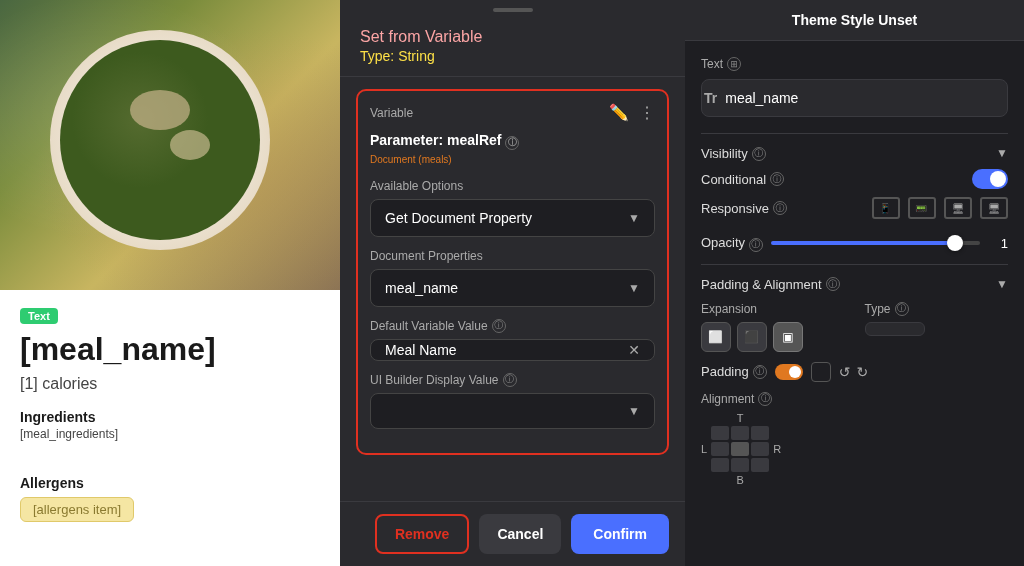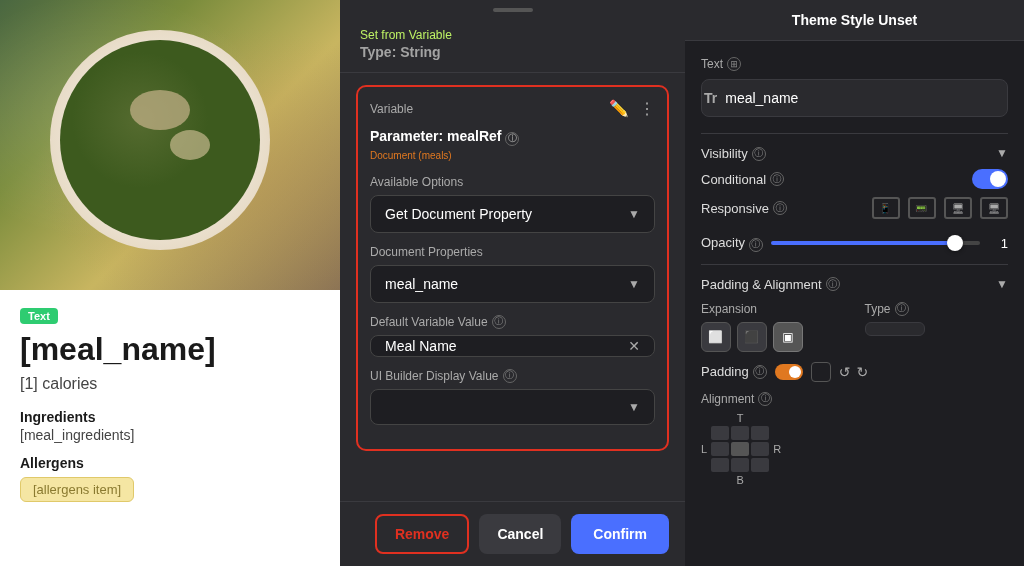--- a/index.html
+++ b/index.html
@@ -103,23 +103,23 @@
     }
 
     .ingredients-label {
       font-size: 14px;
       font-weight: 600;
       color: #1a1a1a;
       margin-bottom: 2px;
     }
 
     .ingredients-value {
-      font-size: 14px;
+      font-size: 12px;
       color: #444;
-      margin-bottom: 12px;
+      margin-bottom: 34px;
     }
 
     .allergens-label {
       font-size: 14px;
       font-weight: 600;
       color: #1a1a1a;
       margin-bottom: 6px;
     }
 
     .allergens-badge {
@@ -142,29 +142,29 @@
       display: flex;
       flex-direction: column;
     }
 
     .modal-header {
       padding: 16px 20px 12px;
       border-bottom: 1px solid #3a3a3f;
     }
 
     .set-from-variable {
-      font-size: 12px;
-      color: #bef264;
+      font-size: 16px;
+      color: #fca5a5;
       margin-bottom: 2px;
     }
 
     .type-string {
       font-size: 14px;
-      font-weight: 700;
-      color: #a3a3a3;
+      font-weight: 400;
+      color: #fde047;
     }
 
     
     .drag-handle {
       width: 40px;
       height: 4px;
       background: #555;
       border-radius: 2px;
       margin: 8px auto 0;
     }

